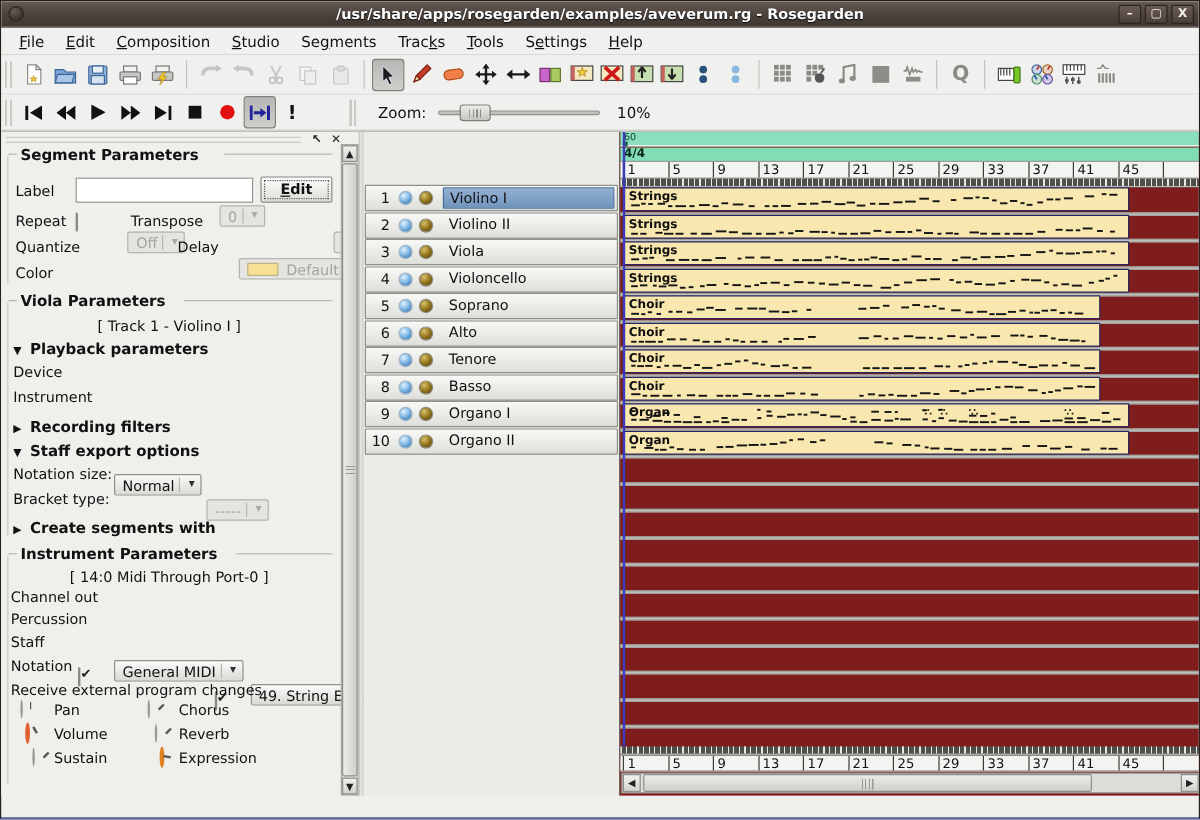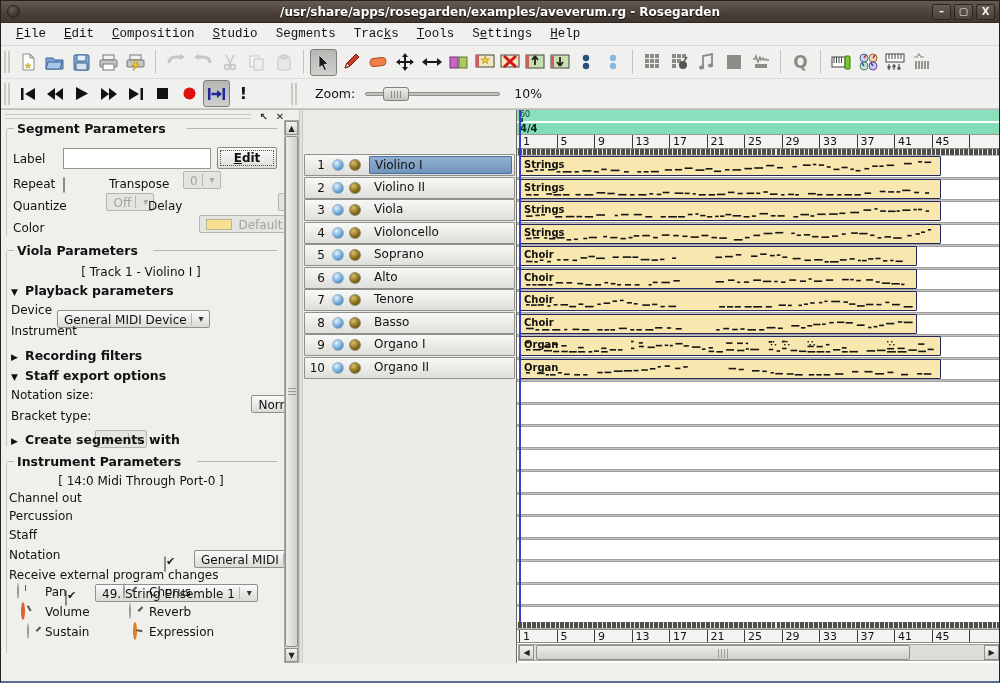--- a/index.html
+++ b/index.html
@@ -7,21 +7,21 @@
   .window { position:relative; width:1000px; height:683px; background:#efefec; border:1px solid #23201d; border-bottom:2px solid #5a6a96; overflow:hidden; }
 
   
   .titlebar { position:relative; height:22px; background:linear-gradient(#665952,#4a403a 60%,#423832); border-bottom:1px solid #2e2823; display:flex; align-items:center; }
   .win-icon { position:absolute; left:6px; top:4px; width:13px; height:13px; border-radius:50%; background:radial-gradient(circle at 35% 30%, #6b5c53, #3a322c 70%); border:1px solid #2b2521; }
   .win-title { flex:1; text-align:center; color:#fff; font-weight:bold; font-size:12px; text-shadow:0 1px 1px #000; }
   .win-btns { position:absolute; right:4px; top:3px; display:flex; gap:3px; }
   .win-btn { width:19px; height:16px; background:linear-gradient(#6b5c53,#4a403a); border:1px solid #2b2521; border-radius:2px; color:#f2efec; font-size:10px; font-weight:bold; display:flex; align-items:center; justify-content:center; line-height:1; }
 
   
-  .menubar { height:23px; background:#f0f0ee; display:flex; align-items:center; padding-left:6px; border-bottom:1px solid #d9d9d6; font-size:12.5px; color:#111;font-family:Liberation Mono, monospace; }
+  .menubar { height:23px; background:#f0f0ee; display:flex; align-items:center; padding-left:6px; border-bottom:1px solid #d9d9d6; font-size:12.5px; color:#111; }
   .menu-item { padding:3px 9px; }
   .menu-item u { text-decoration:underline; }
 
   
   .toolbar { position:relative; background:#f0f0ee; display:flex; align-items:center; }
   .tb1 { height:33px; border-bottom:1px solid #dddddb; }
   .tb2 { height:30px; border-bottom:1px solid #c9c9c6; }
   .grip { width:7px; height:22px; margin:0 3px; background:repeating-linear-gradient(90deg,#c9c9c5 0 2px,transparent 2px 4px); }
   .tsep { width:1px; height:24px; background:#c4c4c0; margin:0 6px; }
   .tbtn { width:27px; height:27px; display:flex; align-items:center; justify-content:center; border:1px solid transparent; border-radius:3px; }
@@ -83,21 +83,21 @@
   .trackcol { position:absolute; left:302px; top:0; width:213px; height:553px; background:#ebebe8; }
   .track-row { position:absolute; left:1px; width:211px; height:22px; background:linear-gradient(#f8f8f6,#dededa); border:1px solid #8f8f8b; border-radius:1px; display:flex; align-items:center; font-size:12px; color:#111; }
   .t-num { width:22px; text-align:right; padding-right:2px; }
   .led { width:12px; height:12px; border-radius:50%; margin-left:5px; }
   .led-blue { background:radial-gradient(circle at 35% 30%, #e2f2ff, #8cc0e8 40%, #4a86c0 78%, #2c5f96); border:1px solid #9fb4c6; }
   .led-gold { background:radial-gradient(circle at 35% 30%, #d8c070, #9a7c20 45%, #645010 80%, #463806); border:1px solid #8f8a78; }
   .t-name-box { flex:1; height:18px; margin:0 2px 0 8px; padding:1px 5px; border-radius:1px; }
   .t-name-box.selected { background:linear-gradient(#93b0d1,#7094bc); border:1px solid #47709e; }
 
   
-  .canvas { position:absolute; left:515px; top:0; width:485px; height:553px; background:#ffffff; border-left:1px solid #6a6a66; }
+  .canvas { position:absolute; left:515px; top:0; width:485px; height:553px; background:#7f1d1d; border-left:1px solid #6a6a66; }
   .tempo-ruler { position:absolute; left:0; right:0; top:0; height:12px; background:#8ae0bc; border-bottom:1px solid #fdfdfd; font-size:8px; color:#0c3a28; padding-left:3px; }
   .tempo-mark { position:absolute; left:2px; top:8px; width:4px; height:4px; background:#135a40; }
   .sig-ruler { position:absolute; left:0; right:0; top:13px; height:12px; background:#82dcb5; font-size:10px; font-weight:bold; color:#06281b; padding-left:3px; border-bottom:1px solid #9a9a96; }
   .bar-ruler { position:absolute; left:0; right:0; height:14px; background:#f3f3f1; border-bottom:1px solid #8a8a86; overflow:hidden; }
   .bar-ruler.top { top:25px; }
   .bar-ruler.bottom { top:519px; border-top:1px solid #8a8a86; }
   .bar-cell { position:absolute; top:0; width:37.5px; height:14px; border-left:1px solid #3c3c38; font-size:11px; color:#111; padding:0 0 0 3px; line-height:13px; }
   .tick-ruler { position:absolute; left:0; right:0; height:7px; background:#4e4e4a; background-image:repeating-linear-gradient(90deg,#e8e8e4 0 1px,transparent 1px 4.7px); border-bottom:1px solid #b9b9b5; }
   .tick-ruler.top { top:39px; }
   .tick-ruler.bottom { top:512px; }
@@ -468,21 +468,20 @@
 
         
         <span class="abs group-title" style="left:6px; top:133px">Viola Parameters</span>
         <span class="abs group-line" style="left:152px; top:140px; width:124px"></span>
         <span class="abs vline" style="left:5px; top:142px; height:194px"></span>
 
         <span class="abs centered" style="top:155px">[ Track 1 - Violino I ]</span>
 
         <span class="abs hdr" style="left:10px; top:173px"><span class="arr">▼</span><span>Playback parameters</span></span>
         <span class="abs" style="left:10px; top:193px">Device</span>
-        <span class="abs combo" style="left:56px; top:189px; width:220px">General MIDI Device</span>
         <span class="abs" style="left:10px; top:214px">Instrument</span>
 
         <span class="abs hdr" style="left:10px; top:238px"><span class="arr">▶</span><span>Recording filters</span></span>
         <span class="abs hdr" style="left:10px; top:258px"><span class="arr">▼</span><span>Staff export options</span></span>
 
         <span class="abs" style="left:10px; top:278px">Notation size:</span>
         <span class="abs combo" style="left:94px; top:274px; width:182px">Normal</span>
         <span class="abs" style="left:10px; top:299px">Bracket type:</span>
         <span class="abs combo disabled" style="left:94px; top:295px; width:182px">-----</span>
 

